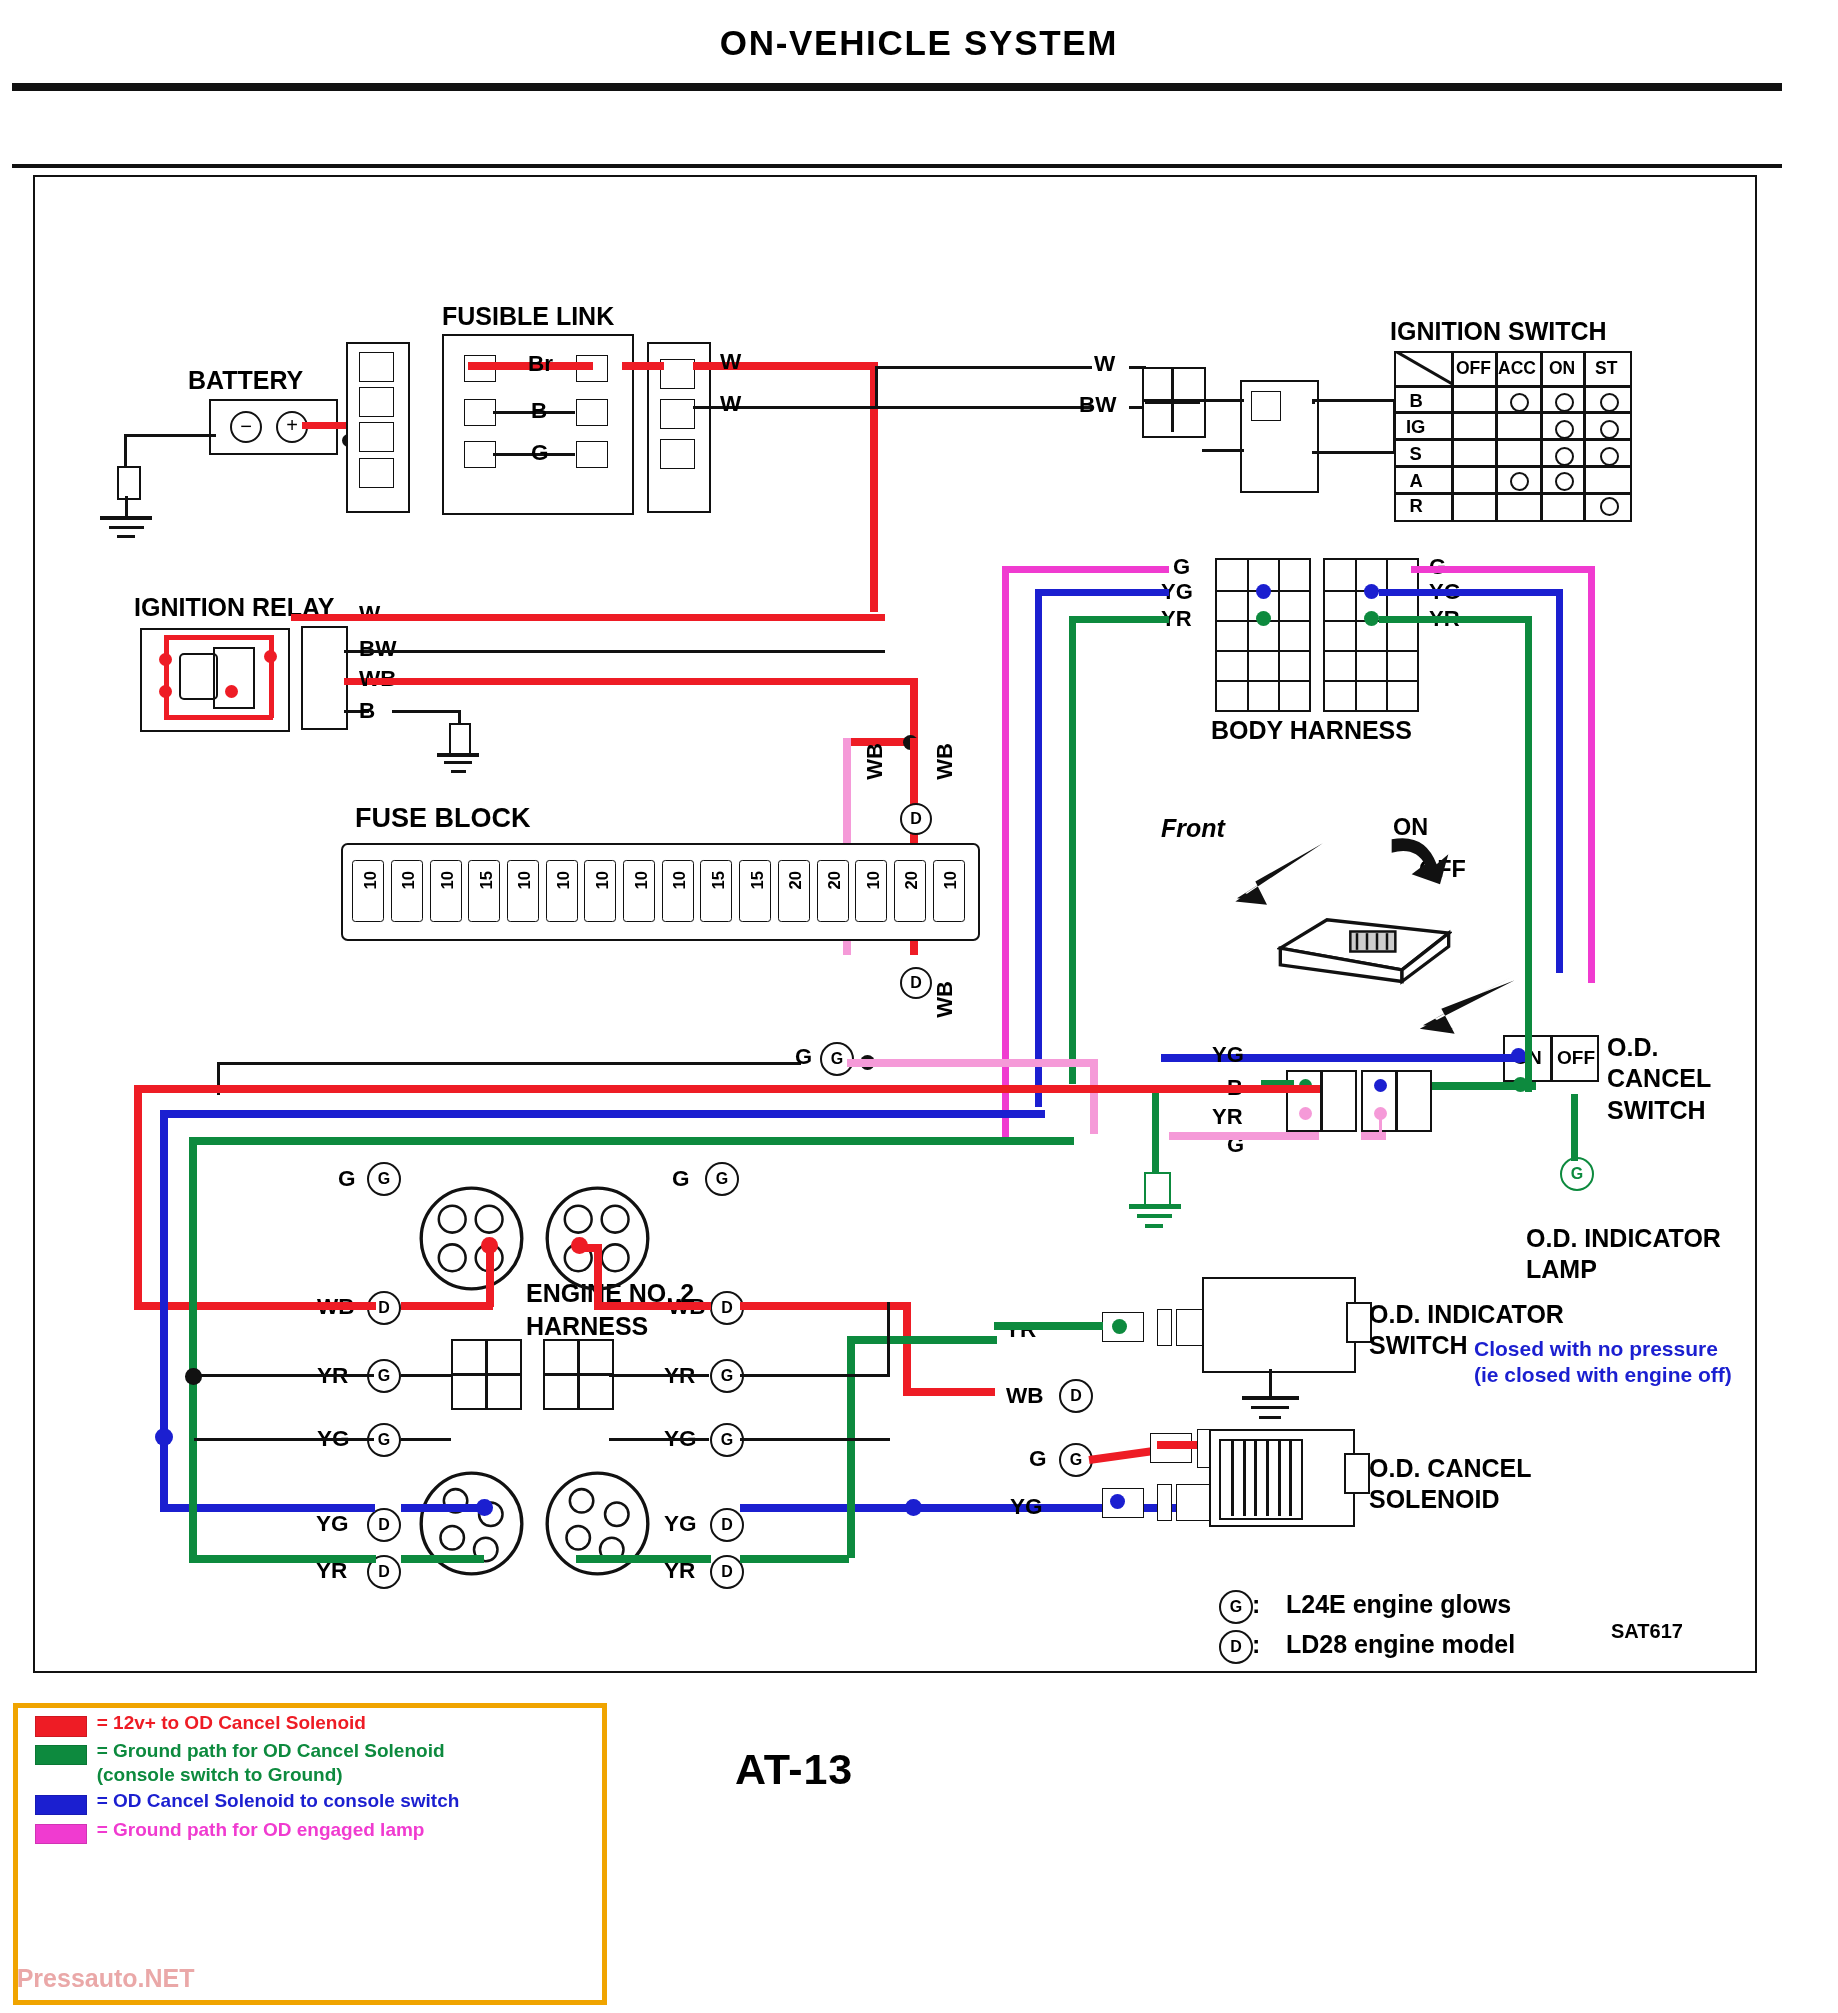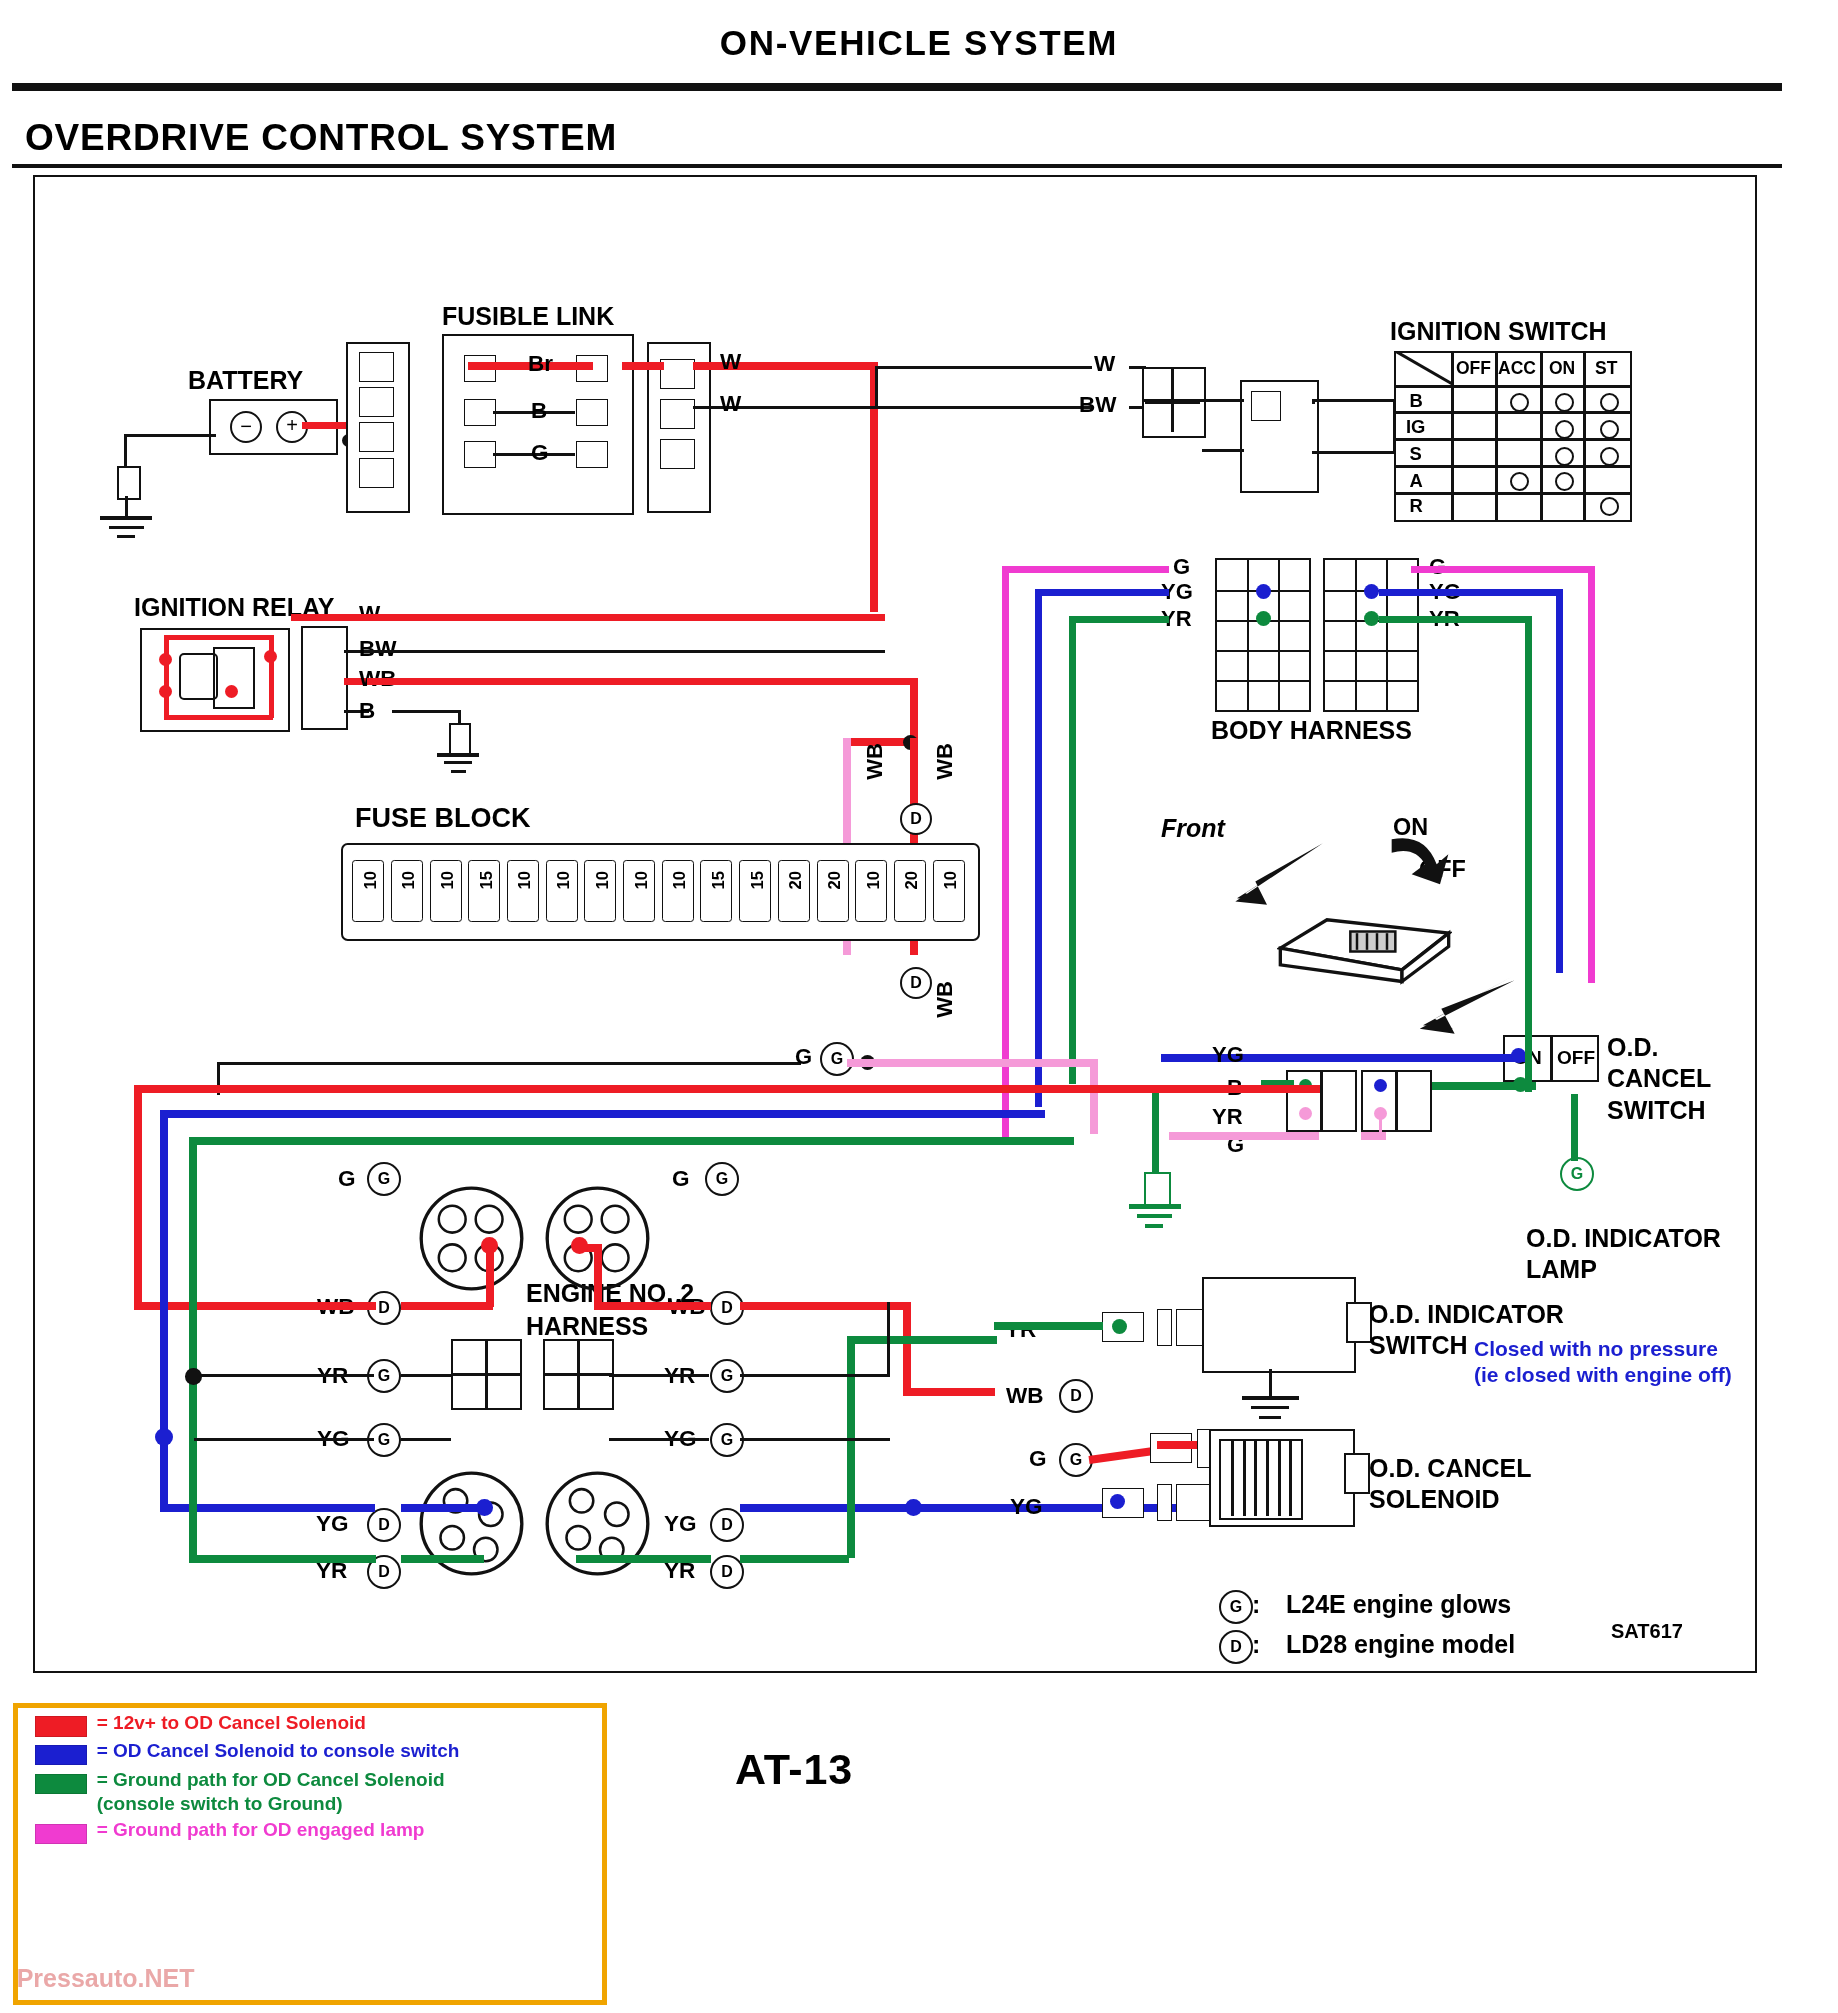--- a/index.html
+++ b/index.html
@@ -47,21 +47,20 @@
   .sat{position:absolute;left:1611px;top:1620px;font-size:20px;font-weight:bold;}
   .vtxt{writing-mode:vertical-rl;transform:rotate(180deg);}
 </style>
 </head>
 <body>
 
 <div class="page">
 
   <div class="hdr-title">ON-VEHICLE SYSTEM</div>
   <div class="hdr-rule"></div>
-  <div class="sec-title">OVERDRIVE CONTROL SYSTEM</div>
   <div class="sec-rule"></div>
 
   <div class="frame"></div>
 
 
   <div class="lbl" style="left:188px;top:366px;font-size:25px;">BATTERY</div>
   <div class="box" style="left:209px;top:399px;width:125px;height:52px;"></div>
   <div style="position:absolute;left:230px;top:411px;width:28px;height:28px;border:2.5px solid #111;border-radius:50%;font-size:20px;text-align:center;line-height:27px;">−</div>
   <div style="position:absolute;left:276px;top:411px;width:28px;height:28px;border:2.5px solid #111;border-radius:50%;font-size:20px;text-align:center;line-height:25px;">+</div>
 
@@ -582,29 +581,29 @@
   <div class="lbl" style="left:1286px;top:1630px;font-size:25px;">LD28 engine model</div>
 
   <div class="sat">SAT617</div>
 
   <div class="legend">
     <div class="lg-row">
       <div class="sw" style="background:#ee1c25;"></div>
       <div class="lg-txt" style="color:#ee1c25;white-space:pre-line;">= 12v+ to OD Cancel Solenoid</div>
     </div>
     <div class="lg-row">
-      <div class="sw" style="background:#1b1fd0;"></div>
-      <div class="lg-txt" style="color:#1b1fd0;white-space:pre-line;">= OD Cancel Solenoid to console switch</div>
-    </div>
-    <div class="lg-row">
       <div class="sw" style="background:#0d8a3e;"></div>
       <div class="lg-txt" style="color:#0d8a3e;white-space:pre-line;">= Ground path for OD Cancel Solenoid
 (console switch to Ground)</div>
     </div>
     <div class="lg-row">
+      <div class="sw" style="background:#1b1fd0;"></div>
+      <div class="lg-txt" style="color:#1b1fd0;white-space:pre-line;">= OD Cancel Solenoid to console switch</div>
+    </div>
+    <div class="lg-row">
       <div class="sw" style="background:#f03bd0;"></div>
       <div class="lg-txt" style="color:#f03bd0;white-space:pre-line;">= Ground path for OD engaged lamp</div>
     </div>
   </div>
 
   <div class="at13">AT-13</div>
   <div class="wm">Pressauto.NET</div>
 
 </div>
 

